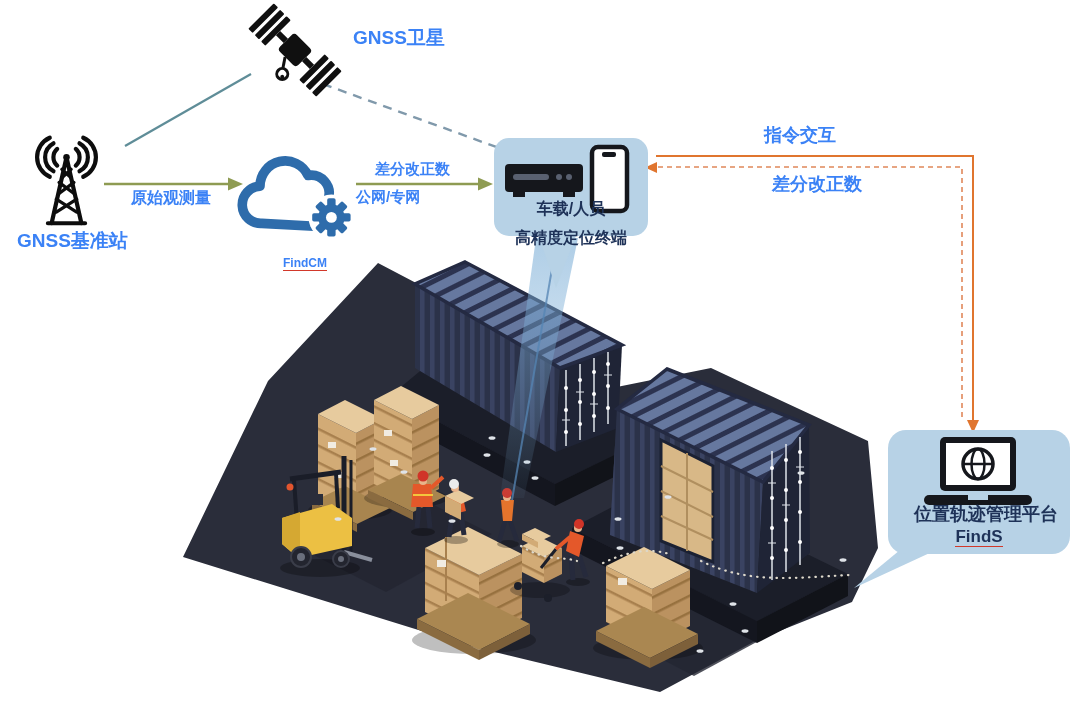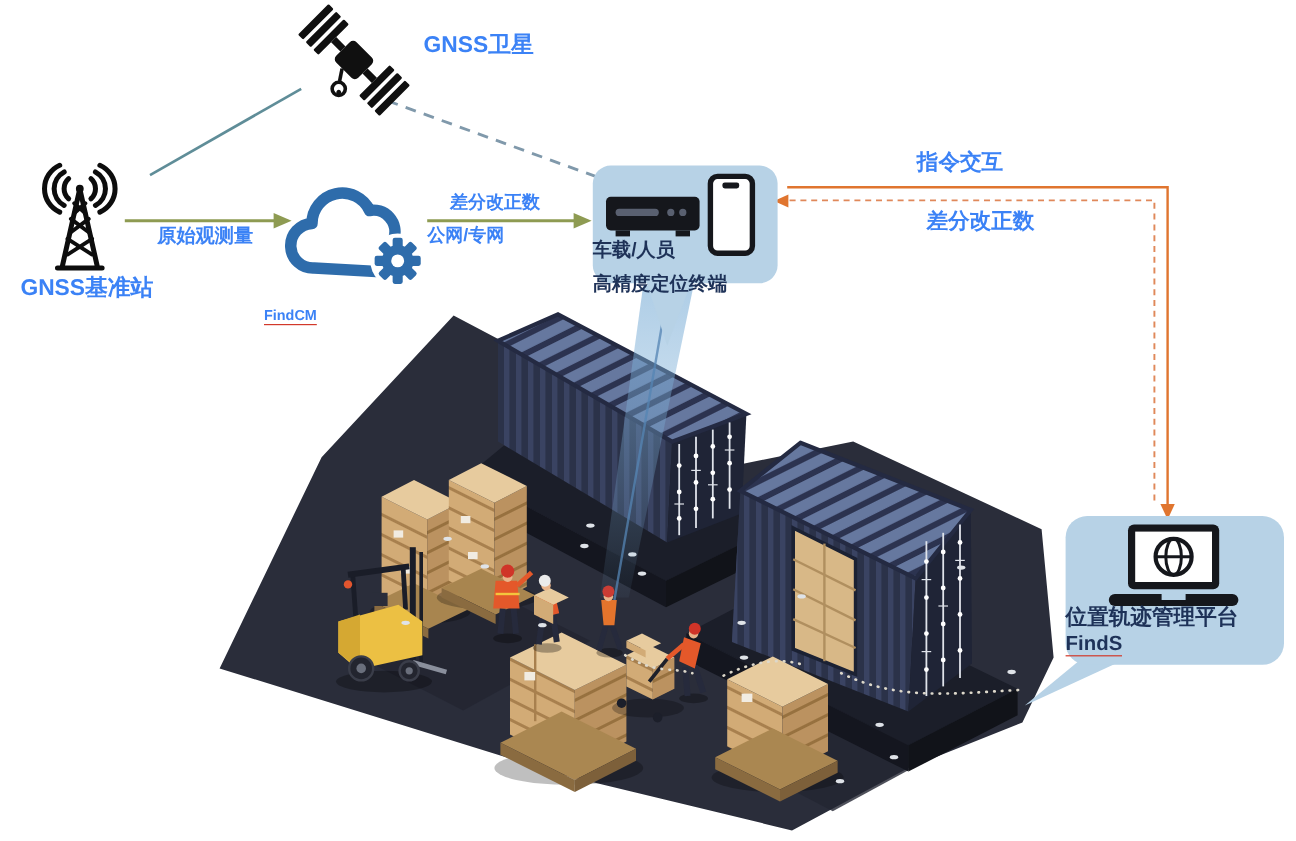--- a/index.html
+++ b/index.html
@@ -1,20 +1,20 @@
 <!DOCTYPE html>
 <html><head>
 <meta charset="utf-8">
 <style>
 html,body{margin:0;padding:0;background:#fff}
 .stage{position:relative;width:1080px;height:701px;background:#fff;overflow:hidden;font-family:"Liberation Sans",sans-serif}
 .art{position:absolute;left:0;top:0}
 .lbl{position:absolute;font-weight:bold;color:#3b82f6;white-space:nowrap;line-height:1.08}
 .navy{color:#1e3258}
-.ctr{text-align:left}
+.ctr{text-align:center}
 .redline{border-bottom:1.5px solid #d2382a}
 </style>
 </head>
 <body>
 
 <div class="stage">
 <svg class="art" width="1080" height="701" viewBox="0 0 1080 701">
 <defs>
   <pattern id="patRoof" patternUnits="userSpaceOnUse" width="14" height="14" patternTransform="rotate(-26.565)">
     <rect width="14" height="14" fill="#2c3350"></rect>

